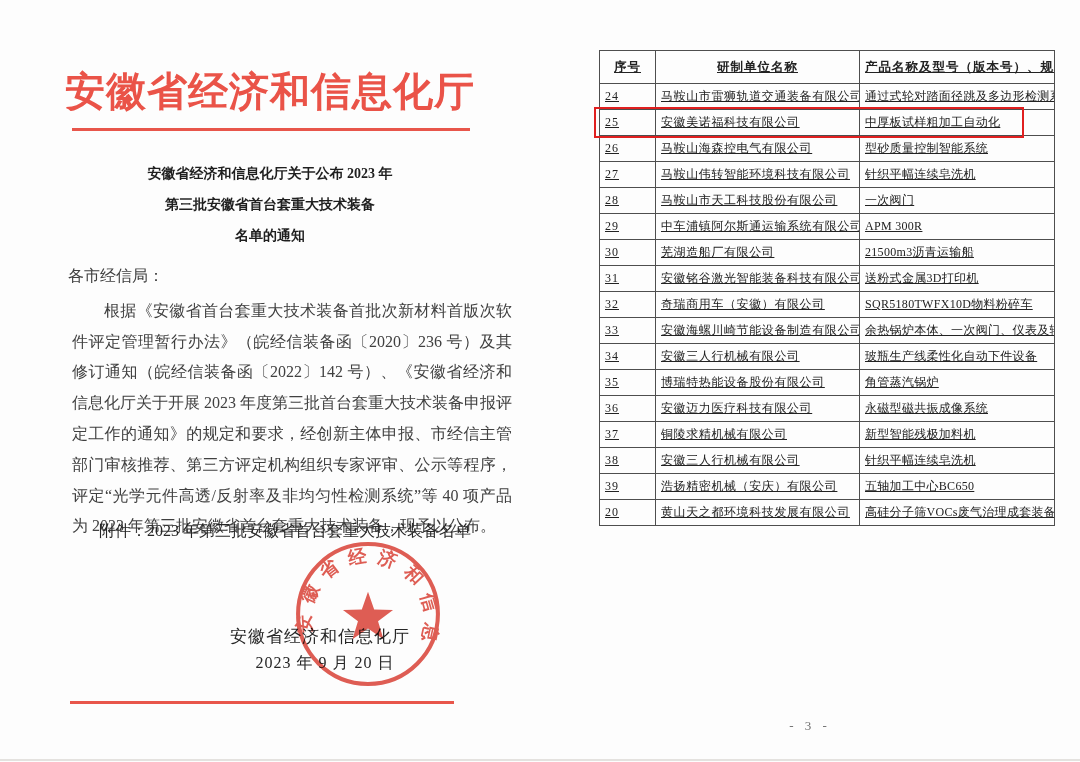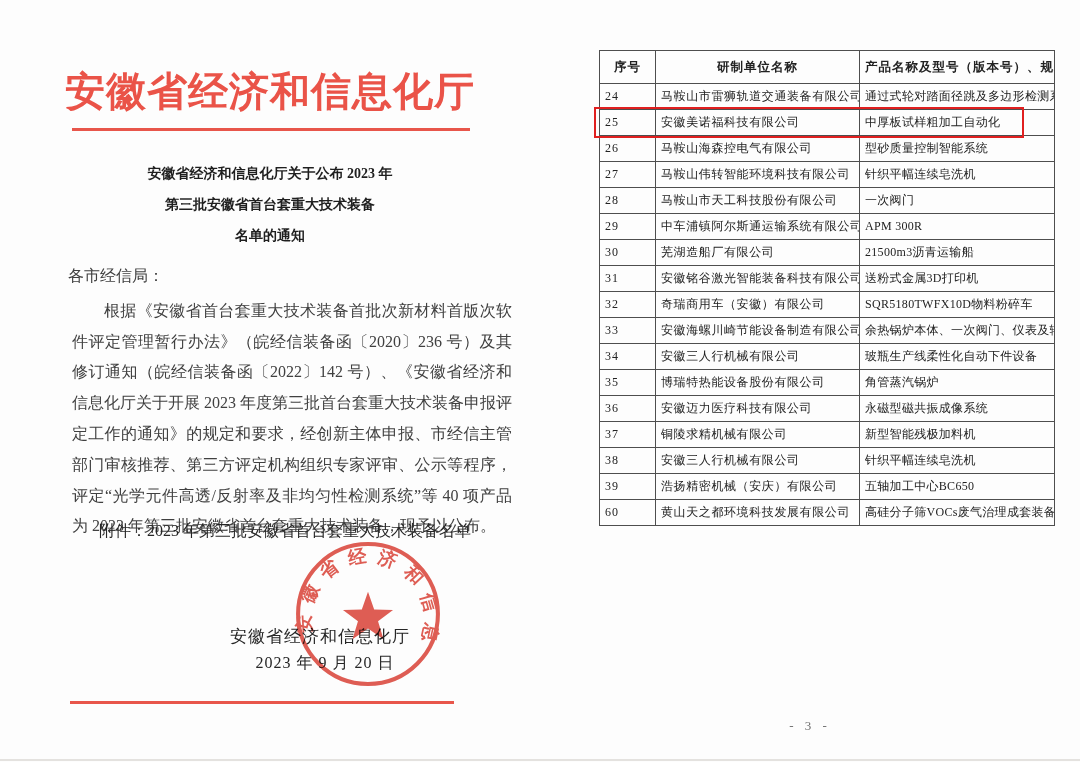--- a/index.html
+++ b/index.html
@@ -23,21 +23,21 @@
   .salutation{margin:0;}
   .paragraph{margin:4px;text-indent:2em;text-align:justify;}
   .attachment{position:absolute;top:521px;left:67px;width:448px;font-size:16px;text-indent:2em;color:#262626;}
   .signature{position:absolute;top:625px;left:0;width:540px;text-align:center;padding-left:100px;box-sizing:border-box;font-size:17px;color:#262626;letter-spacing:1px;}
   .sign-date{position:absolute;top:653px;left:0;width:540px;text-align:center;padding-left:110px;box-sizing:border-box;font-size:16px;color:#262626;letter-spacing:1px;}
   .seal{position:absolute;left:292px;top:537px;width:152px;height:152px;opacity:.82;mix-blend-mode:multiply;z-index:3;}
   
   #right-page{position:absolute;left:540px;top:0;width:540px;height:762px;}
   .table-wrap{position:absolute;left:59px;top:50px;width:422px;}
   table.equip{border-collapse:collapse;width:100%;table-layout:fixed;font-size:12px;color:#222;}
-  table.equip th,table.equip td{border:1px solid #4e4e4e;padding:1px 5px;overflow:hidden;white-space:nowrap;}
+  table.equip th,table.equip td{border:1px solid #4e4e4e;padding:1px 5px;overflow:hidden;white-space:nowrap;text-decoration:underline;}
   table.equip th{height:30px;font-size:12.5px;font-weight:bold;text-align:center;letter-spacing:1px;}
   table.equip td{height:23px;}
   td.col-no{text-align:left;width:45px;letter-spacing:1px;}
   td.col-unit{width:193px;letter-spacing:.6px;}
   td.col-product{width:184px;letter-spacing:.3px;}
   th.h-no{width:45px;} th.h-unit{width:193px;} th.h-product{width:184px;}
   .highlight-box{position:absolute;border:2.5px solid #e01f1f;pointer-events:none;z-index:2;}
   .page-number{position:absolute;left:0;top:718px;width:540px;text-align:center;font-size:13px;color:#6e6e6e;letter-spacing:4px;font-family:"Liberation Serif",serif;}
   .scan-edge{position:absolute;left:0;bottom:1px;width:1080px;height:2px;background:#e4e2df;}
 </style>
@@ -165,21 +165,21 @@
               <td class="col-no">38</td>
               <td class="col-unit">安徽三人行机械有限公司</td>
               <td class="col-product">针织平幅连续皂洗机</td>
             </tr>
             <tr>
               <td class="col-no">39</td>
               <td class="col-unit">浩扬精密机械（安庆）有限公司</td>
               <td class="col-product">五轴加工中心BC650</td>
             </tr>
             <tr>
-              <td class="col-no">60</td>
+              <td class="col-no">20</td>
               <td class="col-unit">黄山天之都环境科技发展有限公司</td>
               <td class="col-product">高硅分子筛VOCs废气治理成套装备</td>
             </tr>
           </tbody>
       </table>
     <div class="highlight-box" style="left: -5px; width: 426px; top: 57px; height: 27px; border-color: rgb(224, 31, 31);"></div>
       </div>
 
     <div class="page-number">- 3 -</div>
   </div>

